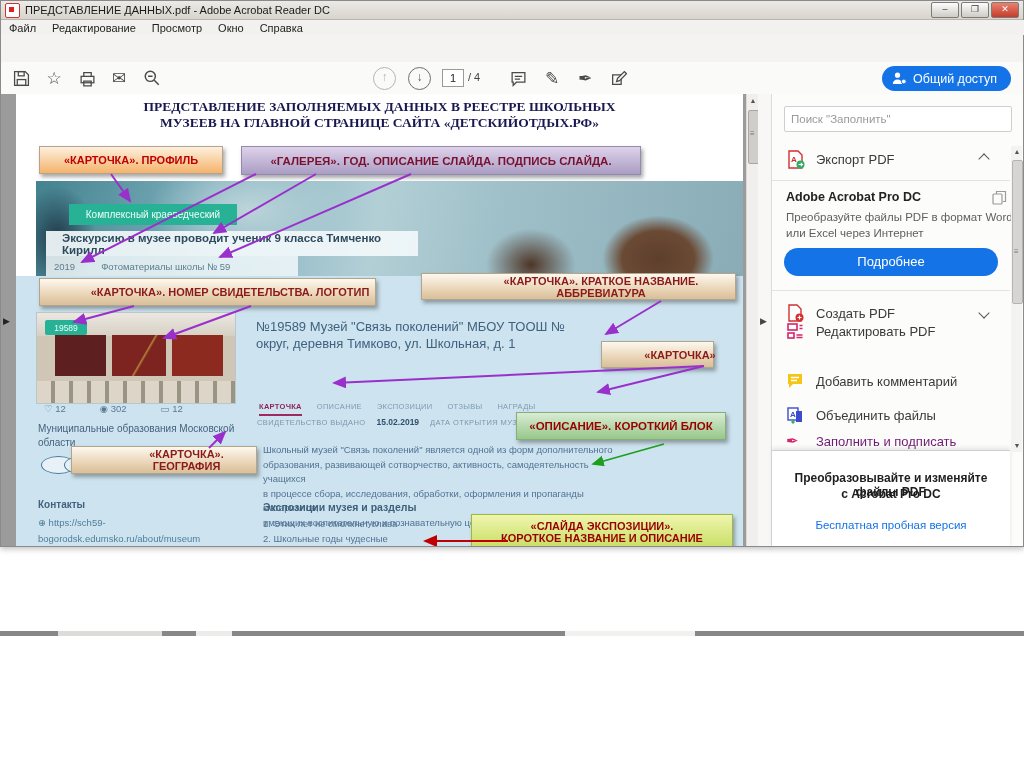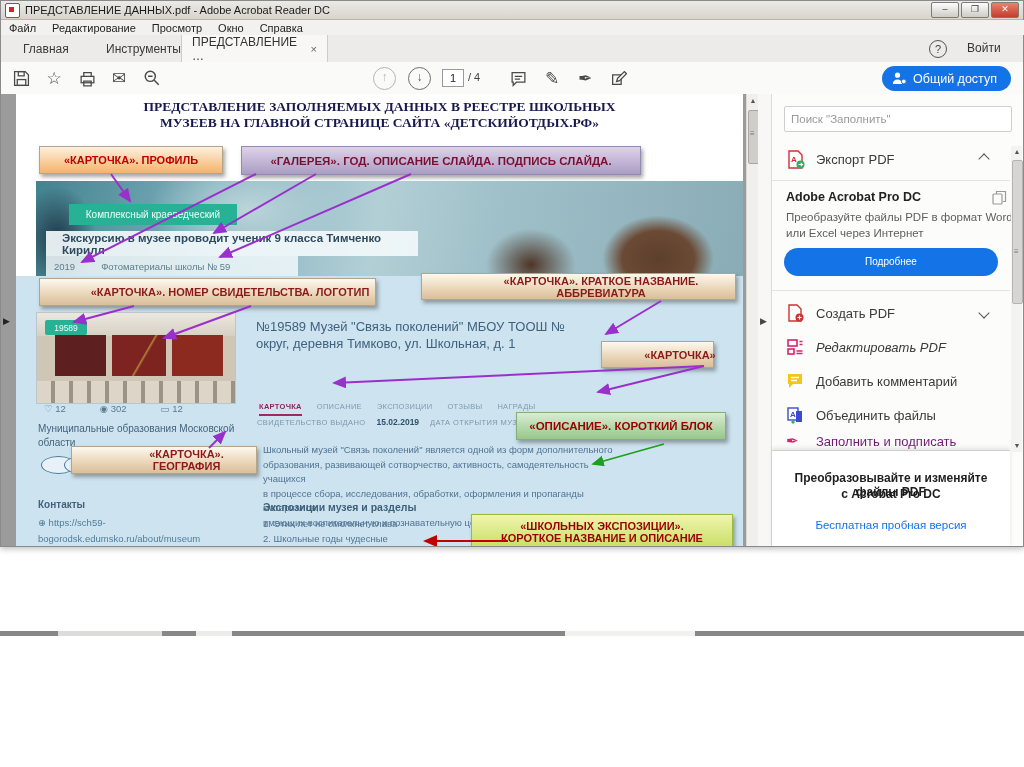--- a/index.html
+++ b/index.html
@@ -47,21 +47,21 @@
   .search::placeholder{color:#9a9a9a;}
   .sb-row{position:absolute;left:0;width:238px;height:34px;display:flex;align-items:center;}
   .sb-ic{width:30px;margin-left:14px;flex:none;display:flex;align-items:center;}
   .sb-label{font-size:13px;color:#3a3a3a;}
   .caret{width:7px;height:7px;border-left:1.5px solid #555;border-bottom:1.5px solid #555;display:inline-block;}
   .caret.up{transform:rotate(135deg);}
   .caret.down{transform:rotate(-45deg);}
   .sb-divider{position:absolute;left:0;width:238px;border-bottom:1px solid #e3e3e1;}
   .protitle{position:absolute;left:14px;top:96px;font-size:12.5px;font-weight:bold;color:#222;}
   .prodesc{position:absolute;left:14px;font-size:11.5px;color:#5f5f5f;}
-  .morebtn{position:absolute;left:12px;top:154px;width:214px;height:28px;border-radius:14px;background:#1473e6;color:#fff;font-size:10px;text-align:center;line-height:28px;}
+  .morebtn{position:absolute;left:12px;top:154px;width:214px;height:28px;border-radius:14px;background:#1473e6;color:#fff;font-size:13px;text-align:center;line-height:28px;}
   .promo{position:absolute;left:0;top:356px;width:238px;height:96px;background:#fff;border-top:1px solid #cfcfcf;box-shadow:0 -2px 4px rgba(0,0,0,.10);}
   .promo .l1,.promo .l2{position:absolute;width:100%;text-align:center;font-size:12px;font-weight:bold;color:#1e1e1e;}
   .promo .trial{position:absolute;width:100%;text-align:center;font-size:11.5px;color:#1473e6;top:68px;}
   .sbscroll{position:absolute;right:1px;top:52px;width:11px;height:306px;background:#f3f3f2;}
   .sbthumb{position:absolute;left:1px;top:14px;width:9px;height:142px;background:#d6d5d3;border:1px solid #b5b4b1;border-radius:2px;}
   .sbthumb:after{content:"≡";position:absolute;left:1px;top:86px;font-size:8px;color:#777;}
   
   .slidetitle{position:absolute;left:0;top:5px;width:100%;text-align:center;font-family:"Liberation Serif","DejaVu Serif",serif;font-weight:bold;font-size:13.5px;line-height:16px;color:#181850;}
   .lblbox{position:absolute;display:flex;align-items:center;justify-content:center;text-align:center;font-weight:bold;font-size:11px;box-shadow:2px 3px 4px rgba(60,60,60,.45);border:1px solid #b3a48c;box-sizing:border-box;}
   .lb-orange{background:linear-gradient(#fdf0de,#f5b36b);color:#c00000;}
@@ -126,30 +126,20 @@
     </div>
 
     <div class="menubar">
       <span>Файл</span>
       <span>Редактирование</span>
       <span>Просмотр</span>
       <span>Окно</span>
       <span>Справка</span>
     </div>
 
-    <div class="tabbar">
-      <div class="tab" style="left:12px;">Главная</div>
-      <div class="tab" style="left:95px;">Инструменты</div>
-      <div class="tab doc" style="left:180px;width:125px;">
-        <span>ПРЕДСТАВЛЕНИЕ …</span>
-        <span class="x">×</span>
-      </div>
-      <div class="helpcircle" style="left:928px;">?</div>
-      <div class="signin" style="left:966px;">Войти</div>
-    </div>
 
     <div class="toolbar">
       <div class="tbi" style="left:8px;">
         <svg width="17" height="17" viewBox="0 0 16 16" fill="none" stroke="#4a4a4a" stroke-width="1.2">
             <path d="M1.5 1.5h10l3 3v10h-13z"></path>
             <rect x="4" y="9" width="8" height="5.5"></rect>
             <rect x="5" y="1.5" width="5.5" height="4"></rect>
           </svg>
       </div>
       <div class="tbi" style="left:41px;">☆</div>
@@ -268,21 +258,21 @@
           <div class="desc">
             <div>Школьный музей "Связь поколений" является одной из форм дополнительного</div>
             <div>образования, развивающей сотворчество, активность, самодеятельность учащихся</div>
             <div>в процессе сбора, исследования, обработки, оформления и пропаганды материалов,</div>
             <div>имеющих воспитательную и познавательную ценность.</div>
           </div>
           <div class="expotitle">Экспозиции музея и разделы</div>
           <div class="expoline" style="top:424px;">1. Этих лет не смолкнет слава</div>
           <div class="expoline" style="top:439px;">2. Школьные годы чудесные</div>
           <div class="lblbox lb-yellow" style="left:455px;top:420px;width:262px;height:44px;">
-            <div>«ШКОЛЬНЫХ ЭКСПОЗИЦИИ».</div>
+            <div>«СЛАЙДА ЭКСПОЗИЦИИ».</div>
             <div>КОРОТКОЕ НАЗВАНИЕ И ОПИСАНИЕ</div>
           </div>
 
           <svg class="arrows" width="727" height="452" viewBox="0 0 727 452">
             <defs>
               <marker id="mP" markerWidth="8" markerHeight="8" refX="6" refY="3" orient="auto">
                   <path d="M0,0 L7,3 L0,6 z" fill="#9a30cc"></path>
                 </marker>
               <marker id="mG" markerWidth="8" markerHeight="8" refX="6" refY="3" orient="auto">
                   <path d="M0,0 L7,3 L0,6 z" fill="#1e9e1e"></path>
@@ -345,21 +335,21 @@
           <span class="sb-ic">
             <svg width="18" height="18" viewBox="0 0 18 18">
                 <path d="M3 1h8l4 4v12H3z" fill="#fff" stroke="#d32f2f" stroke-width="1.4"></path>
                 <circle cx="13.5" cy="13.5" r="4" fill="#d32f2f"></circle>
                 <path d="M11.5 13.5h4M13.5 11.5v4" stroke="#fff" stroke-width="1.2"></path>
               </svg>
           </span>
           <span class="sb-label">Создать PDF</span>
           <span class="caret down" style="margin-left:auto;margin-right:22px;"></span>
         </div>
-        <div class="sb-row" style="top:236px;font-style:italic;">
+        <div class="sb-row" style="top:220px;">
           <span class="sb-ic">
             <svg width="18" height="18" viewBox="0 0 18 18" fill="none" stroke="#d6246e" stroke-width="1.6">
                 <rect x="2" y="2" width="9" height="6"></rect>
                 <rect x="2" y="11" width="6" height="5"></rect>
                 <path d="M13.5 3.5h3M13.5 6.5h3M10.5 13h6M10.5 15.5h6"></path>
               </svg>
           </span>
           <span class="sb-label">Редактировать PDF</span>
         </div>
         <div class="sb-row" style="top:270px;">

